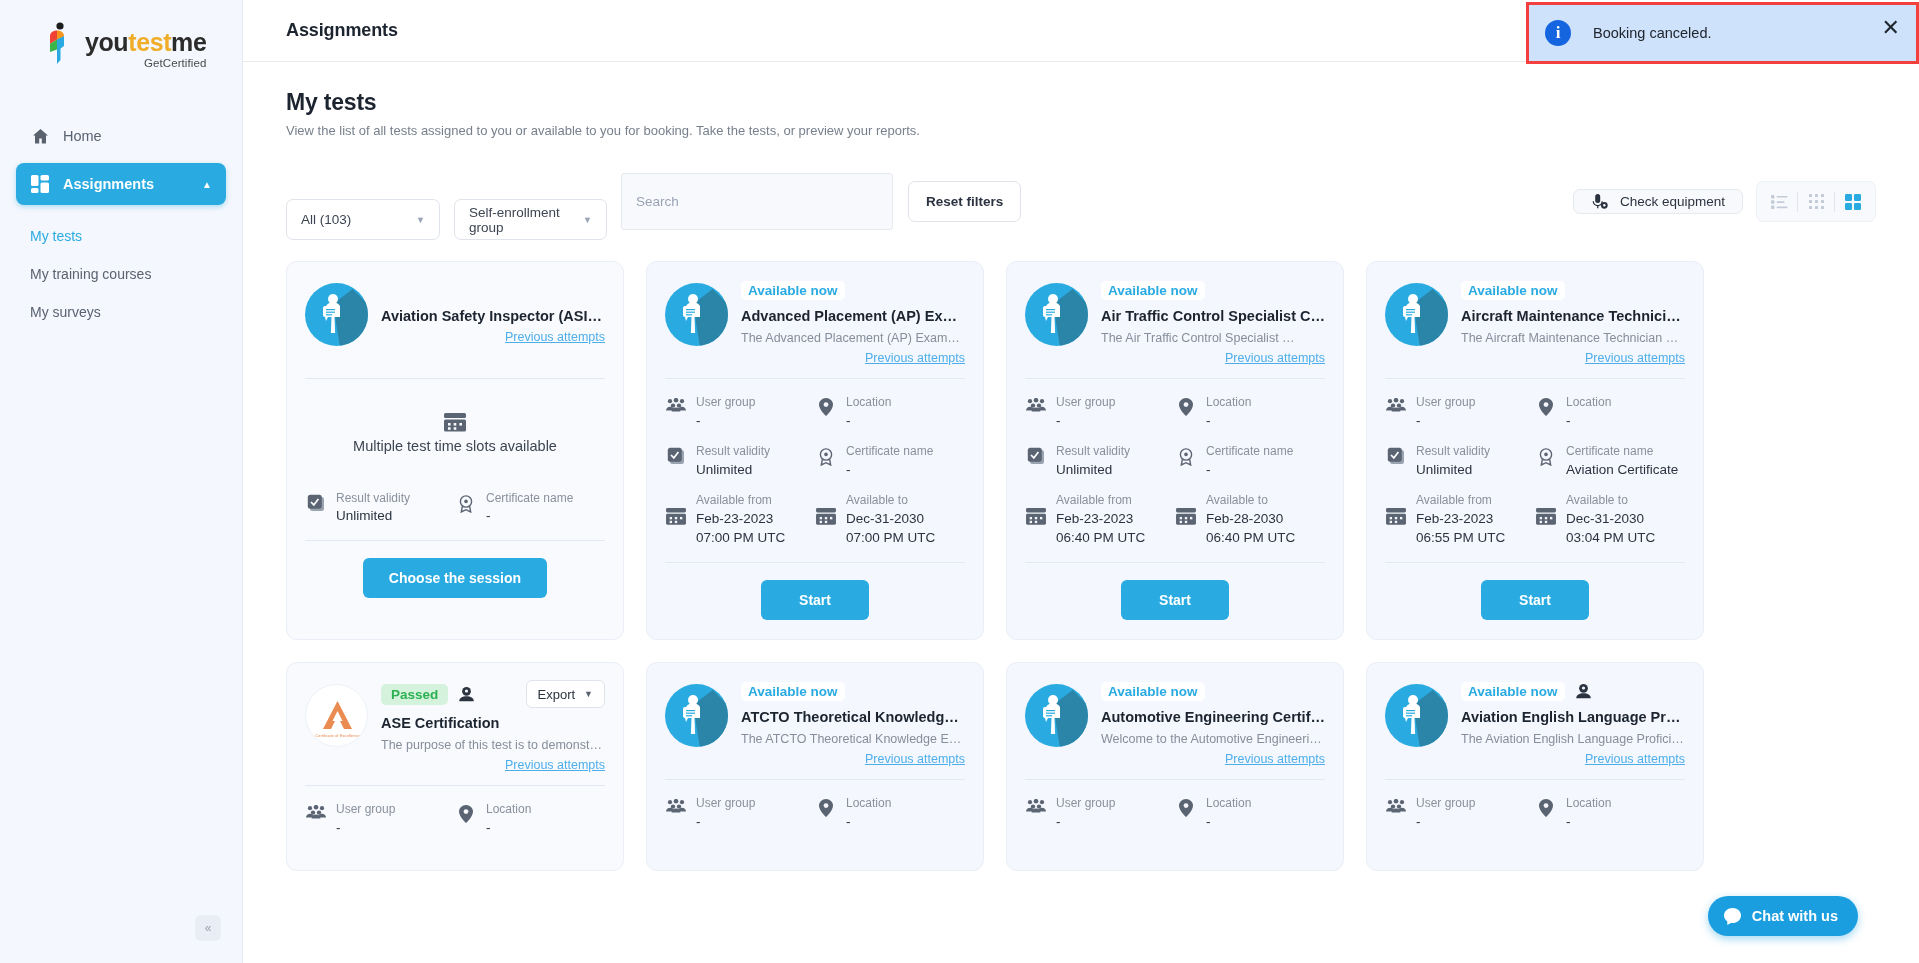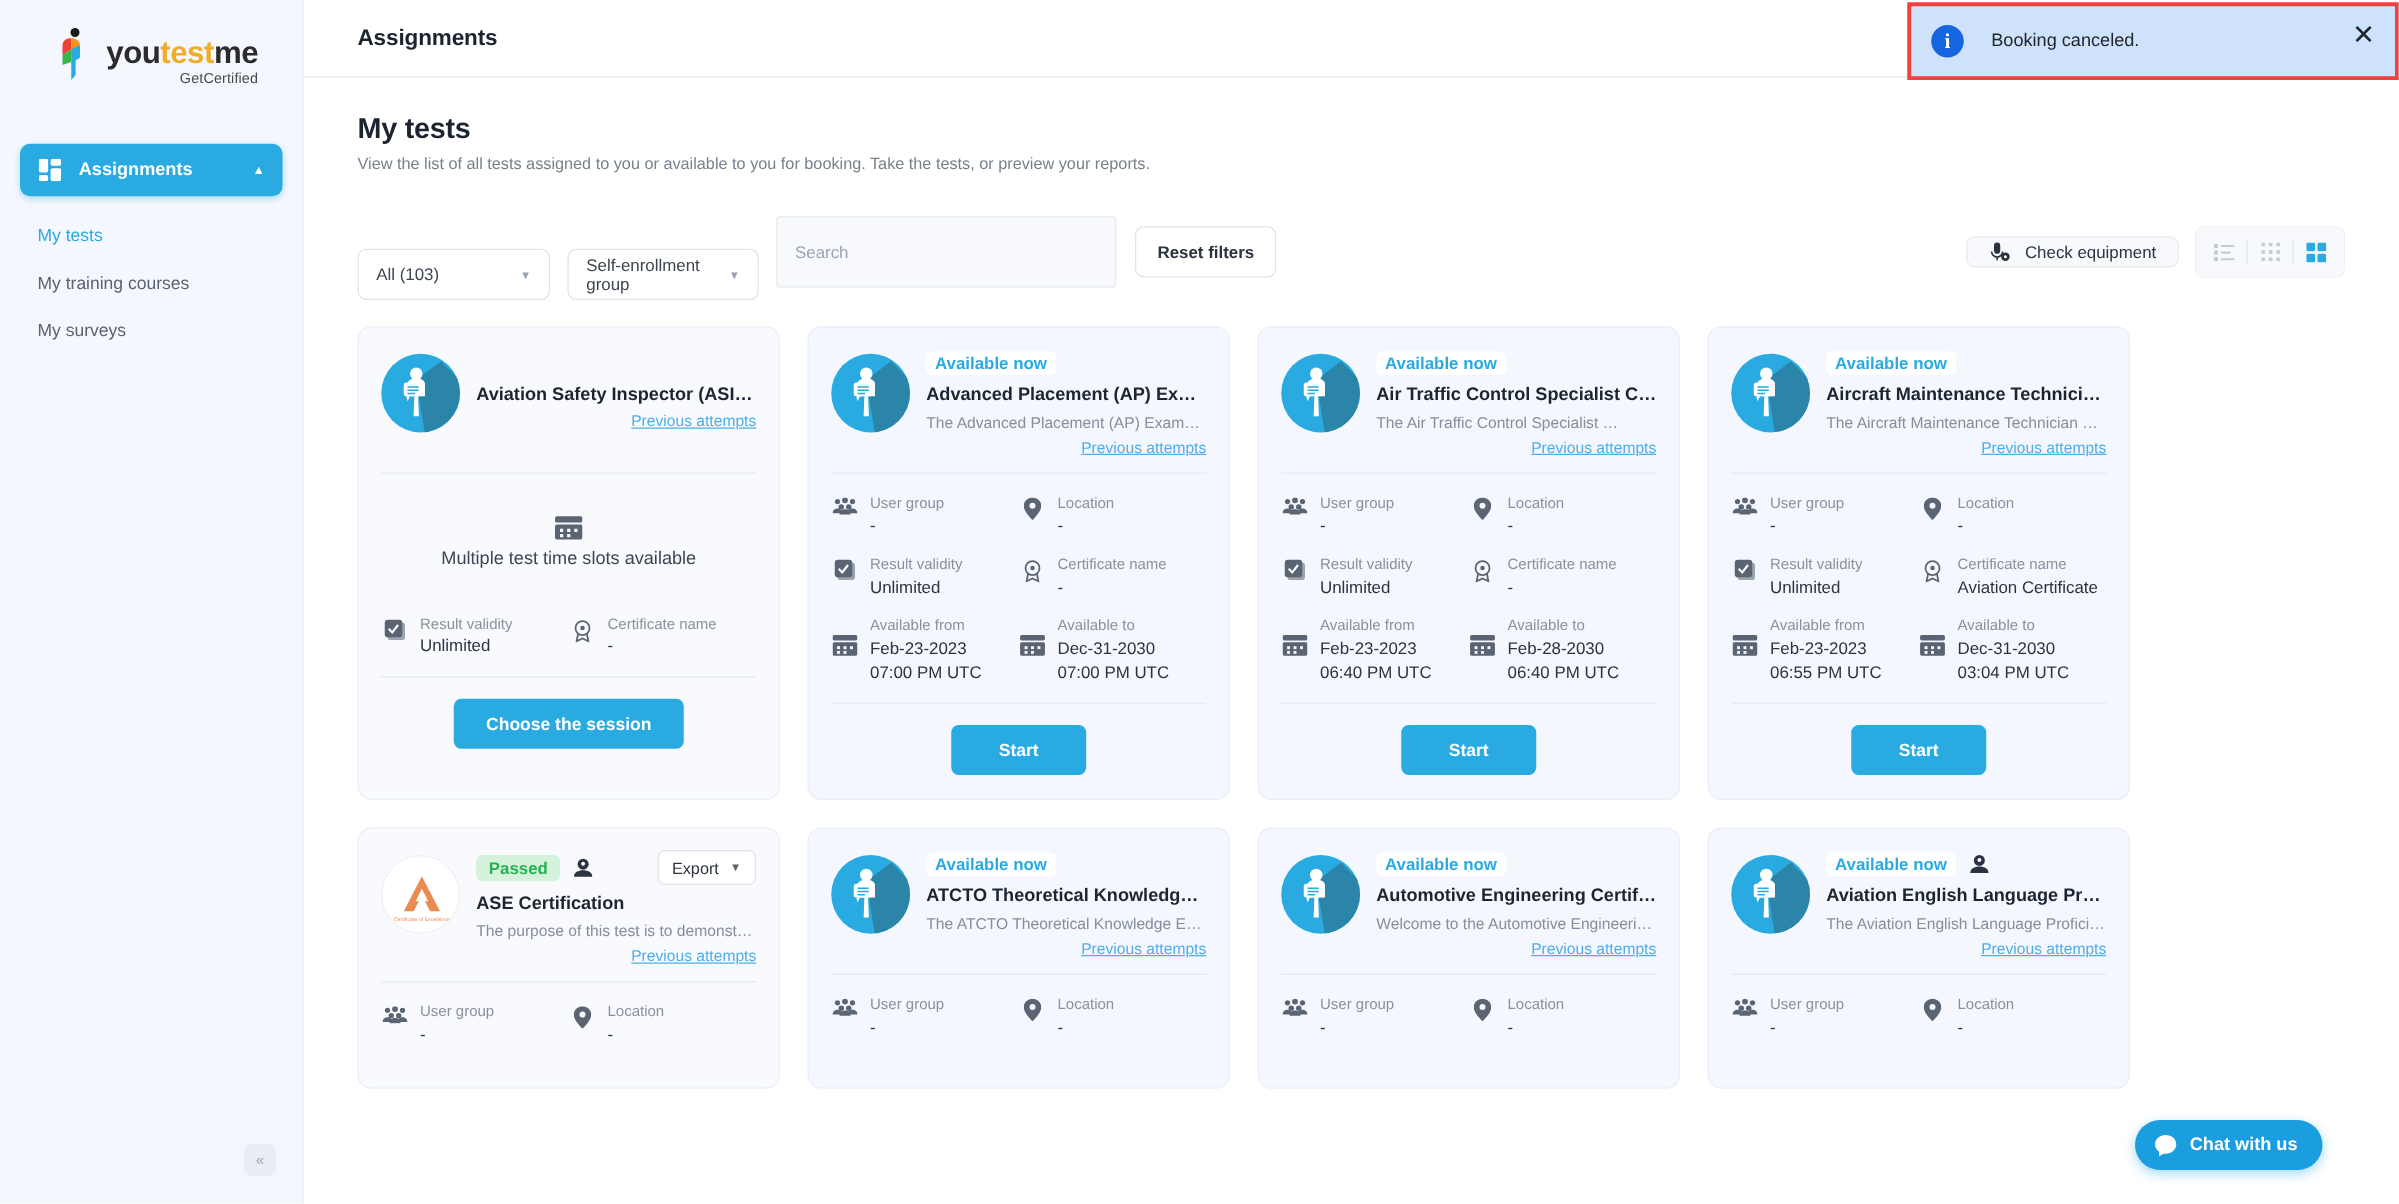--- a/index.html
+++ b/index.html
@@ -209,20 +209,28 @@
           <path d="M13 27.5l3.5-2V38l-3.5 4z" fill="#29abe2"></path>
         </svg>
       </div>
       <div class="logo-text-block">
         <div class="logo-word"><span class="c1">you</span><span class="c2">test</span><span class="c4">me</span></div>
         <div class="logo-sub">GetCertified</div>
       </div>
     </div>
 
     <nav class="nav">
+      <div class="nav-item">
+        <span class="nav-ico">
+          <svg width="17" height="17" viewBox="0 0 17 17" fill="#5a6270">
+              <path d="M8.5 1L1 7.4h2v8.1h4.2v-5h2.6v5H14V7.4h2z"></path>
+            </svg>
+        </span>
+        <span>Home</span>
+      </div>
       <div class="nav-item active">
         <span class="nav-ico">
           <svg width="18" height="18" viewBox="0 0 18 18" fill="#ffffff">
               <rect x="0" y="0" width="7.5" height="11" rx="1.6"></rect>
               <rect x="9.5" y="0" width="8.5" height="5.5" rx="1.6"></rect>
               <rect x="9.5" y="7.5" width="8.5" height="10.5" rx="1.6"></rect>
               <rect x="0" y="13" width="7.5" height="5" rx="1.6"></rect>
             </svg>
         </span>
         <span>Assignments</span>

